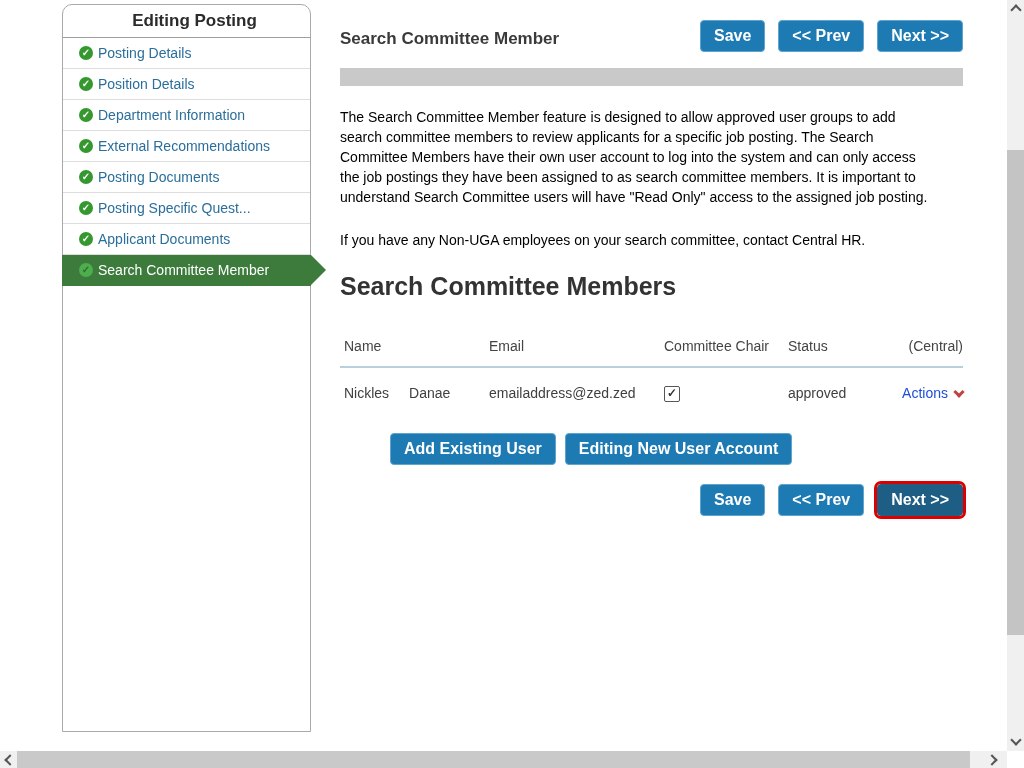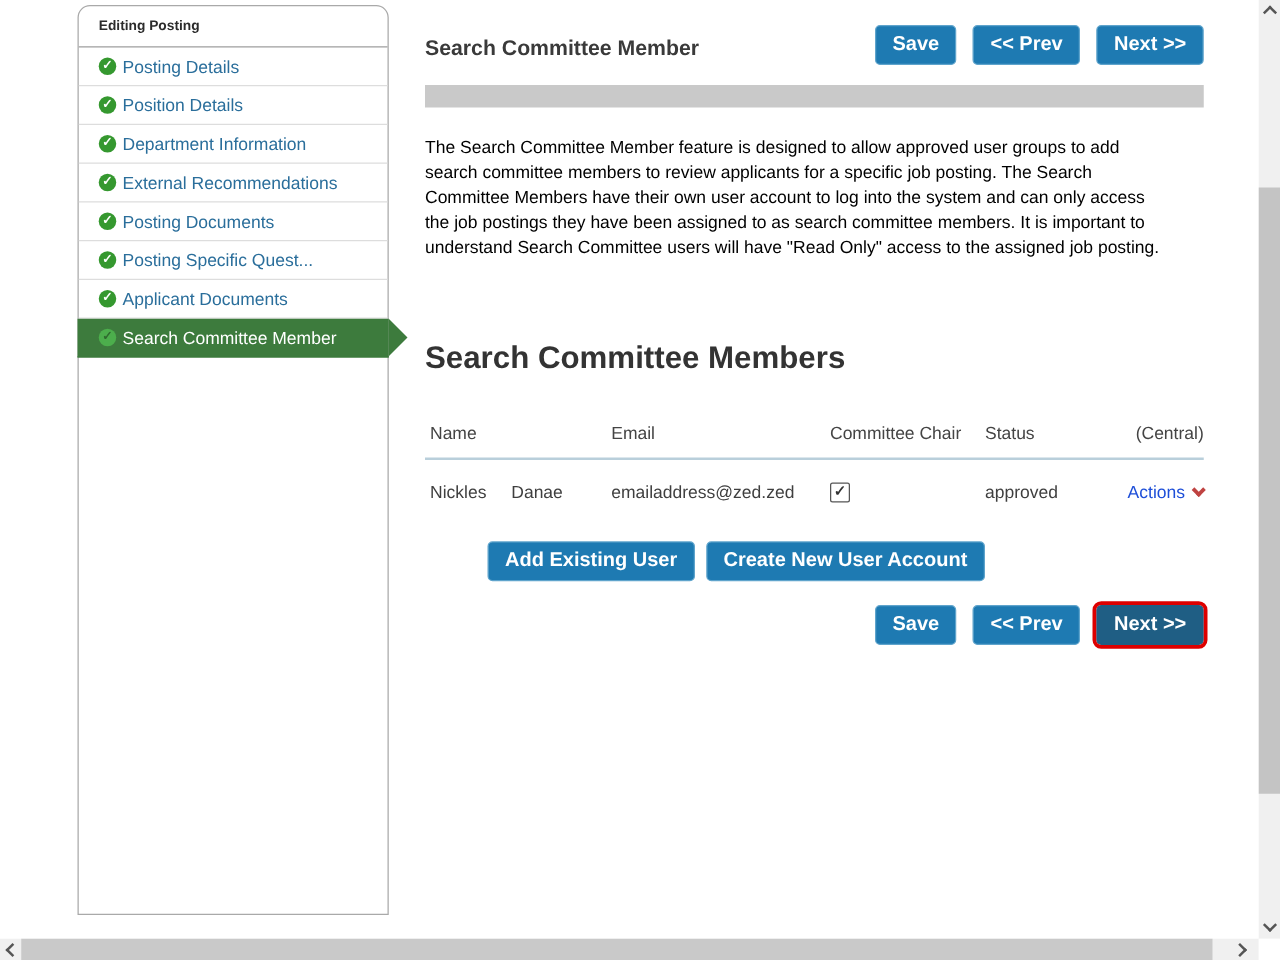--- a/index.html
+++ b/index.html
@@ -8,22 +8,23 @@
     background:#ffffff;font-family:"Liberation Sans",sans-serif;
   }
   
   .sidebar{
     position:absolute;left:62px;top:4px;width:249px;height:728px;
     background:#fff;border:1px solid #a9a9a9;border-radius:10px 10px 0 0;
     box-sizing:border-box;
   }
   .sidebar-title{
     height:32px;line-height:32px;padding-left:16px;
-    font-size:11px;font-weight:bold;color:#2b2b2b;
+    font-size:17px;font-weight:bold;color:#2b2b2b;
     border-bottom:1px solid #9e9e9e;
+    text-align:center;
   }
   .side-item{
     position:relative;height:31px;display:flex;align-items:center;
     padding-left:16px;border-bottom:1px solid #dddddd;
     color:#2a6e9b;font-size:14px;cursor:pointer;box-sizing:border-box;
   }
   .side-item.no-check{padding-left:35px;}
   .check-icon{
     width:14px;height:14px;border-radius:50%;background:#35982f;
     color:#fff;font-size:10px;line-height:14px;text-align:center;
@@ -140,20 +141,21 @@
     <button class="btn">Next &gt;&gt;</button>
   </div>
 
   <div class="progress-bar"></div>
 
   <p class="para para1">The Search Committee Member feature is designed to allow approved user groups to add
 search committee members to review applicants for a specific job posting. The Search
 Committee Members have their own user account to log into the system and can only access
 the job postings they have been assigned to as search committee members. It is important to
 understand Search Committee users will have "Read Only" access to the assigned job posting.</p>
+  <p class="para para2">If you have any Non-UGA employees on your search committee, contact Central HR.</p>
 
   <h2 class="members-heading">Search Committee Members</h2>
 
   <div class="tbl-head">
     <span>Name</span>
     <span>Email</span>
     <span>Committee Chair</span>
     <span>Status</span>
     <span class="c-actions">(Central)</span>
   </div>
@@ -168,21 +170,21 @@
       <span class="checkbox">✓</span>
     </span>
     <span>approved</span>
     <span class="actions-cell">
       <span>Actions</span><span class="chev down red"></span>
     </span>
   </div>
 
   <div class="action-btns">
     <button class="btn">Add Existing User</button>
-    <button class="btn">Create New User Account</button>
+    <button class="btn">Editing New User Account</button>
   </div>
 
   <div class="btn-row-bottom">
     <button class="btn">Save</button>
     <button class="btn">&lt;&lt; Prev</button>
     <button class="btn highlighted">Next &gt;&gt;</button>
   </div>
 </div>
 
 <div class="vscroll">

